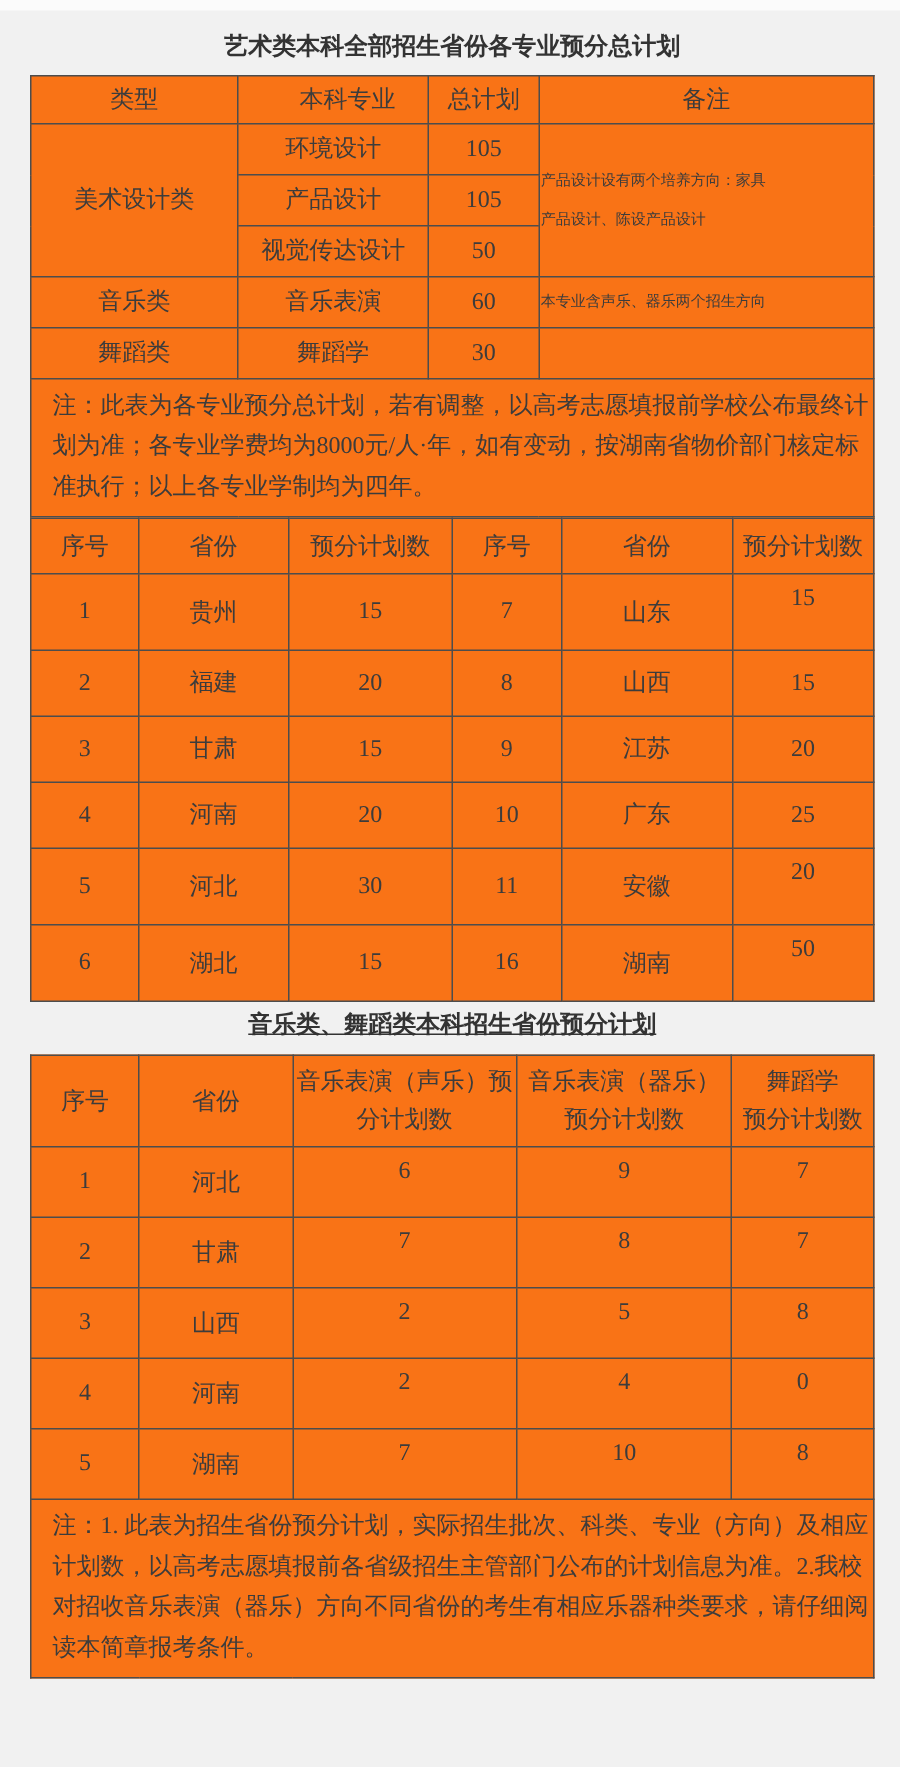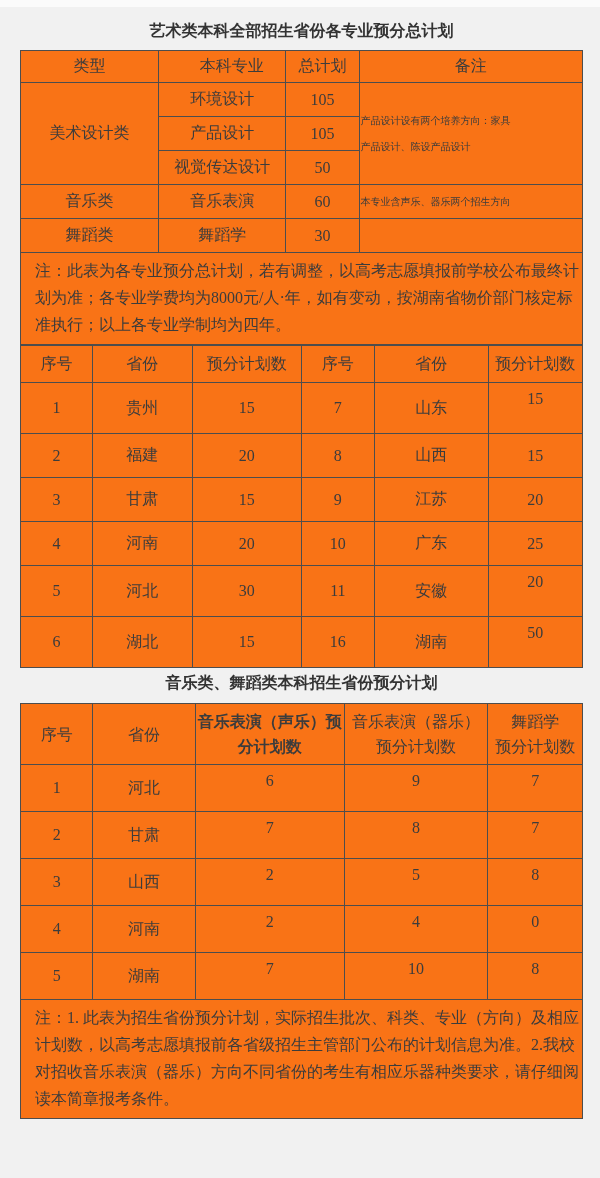--- a/index.html
+++ b/index.html
@@ -11,21 +11,21 @@
     font-size:16px;
   }
   .top-strip{height:7px;background:#fbfbfb;}
   .page{padding:0 17px 0 20px;}
   .tbl-title{
     margin:0;text-align:center;
     font-size:16px;font-weight:bold;color:#333333;
   }
   .title1{padding:14px 0 8px 0;}
   .title2{padding:27px 0 12px 0;}
-  .title3{padding:5px 0 9px 0;}
+  .title3{padding:5px 0 9px 0;text-decoration:underline;}
   table{
     width:563px;border-collapse:collapse;table-layout:fixed;
     background:#f97316;
   }
   td{
     border:1px solid #4d4d4d;
     text-align:center;vertical-align:middle;
     padding:0;font-size:16px;color:#3c3c3c;
     overflow:hidden;
   }
@@ -55,21 +55,21 @@
   .t2 .c-num{width:19.5%;}
   .t2 .c-no2{width:12.9%;}
   .t2 .c-prov2{width:20.3%;}
   .t2 .c-num2{width:16.8%;}
   .t2 .note-cell{line-height:31px;}
   
   .t3 .hdr td{height:60px;line-height:25px;}
   .t3 td{height:39px;}
   .t3 .c-no{width:12.8%;}
   .t3 .c-prov{width:18.2%;}
-  .t3 .c-vocal{width:26.6%;font-weight:bold;}
+  .t3 .c-vocal{width:26.6%;}
   .t3 .c-instr{width:25.6%;border-radius:17px;}
   .t3 .c-dance{width:16.8%;}
   .hdr-line{display:block;}
   
   .hi{vertical-align:top;padding-top:7px;}
 </style>
 </head>
 <body>
 
 <div class="top-strip"></div>

